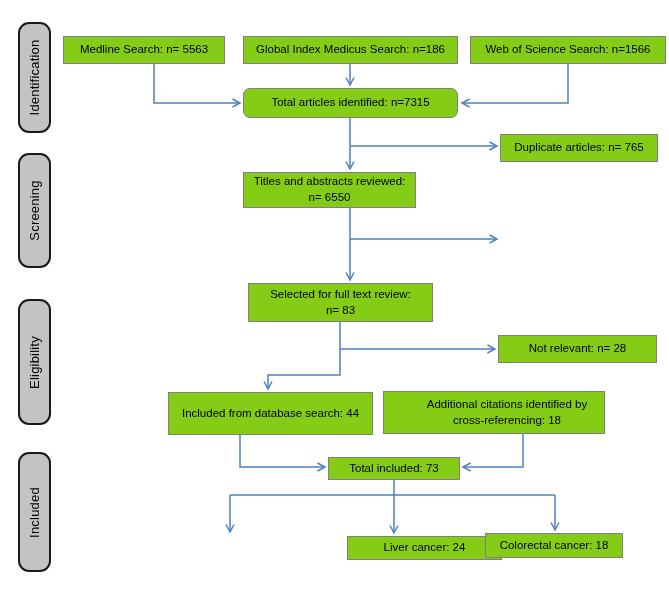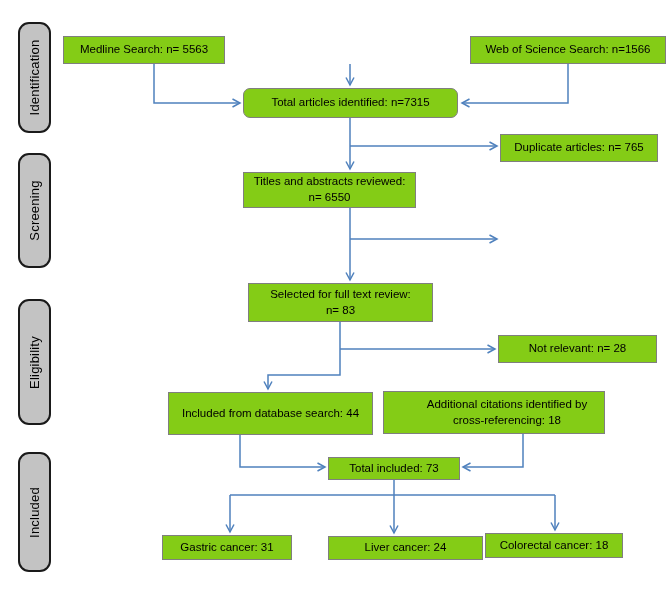--- a/index.html
+++ b/index.html
@@ -64,21 +64,21 @@
   #n-total-identified { left: 243px; top: 88px;  width: 215px; height: 30px; border-radius: 7px; }
   #n-duplicates       { left: 500px; top: 134px; width: 158px; height: 28px; }
   #n-titles           { left: 243px; top: 172px; width: 173px; height: 36px; }
   #n-notrel1          { left: 500px; top: 225px; width: 158px; height: 28px; }
   #n-selected         { left: 248px; top: 283px; width: 185px; height: 39px; }
   #n-notrel2          { left: 498px; top: 335px; width: 159px; height: 28px; }
   #n-included-db      { left: 168px; top: 392px; width: 205px; height: 43px; }
   #n-additional       { left: 383px; top: 391px; width: 222px; height: 43px; padding-left: 30px; }
   #n-total-included   { left: 328px; top: 457px; width: 132px; height: 23px; }
   #n-gastric          { left: 162px; top: 535px; width: 130px; height: 25px; }
-  #n-liver            { left: 328px; top: 536px; width: 155px; height: 24px; }
+  #n-liver            { left: 347px; top: 536px; width: 155px; height: 24px; }
   #n-colorectal       { left: 485px; top: 533px; width: 138px; height: 25px; }
 </style>
 </head>
 <body>
 
 <div class="canvas">
 
   <svg class="arrows" viewBox="0 0 669 600" xmlns="http://www.w3.org/2000/svg">
     <defs>
       <marker id="arr" markerUnits="userSpaceOnUse" markerWidth="12" markerHeight="12" refX="9" refY="5.5" orient="auto-start-reverse">
@@ -120,28 +120,28 @@
     <span>Screening</span>
   </div>
   <div class="stage" id="s-eligibility">
     <span>Eligibility</span>
   </div>
   <div class="stage" id="s-included">
     <span>Included</span>
   </div>
 
   <div class="node" id="n-medline">Medline Search: n= 5563</div>
+  <div class="node" id="n-gim">Global Index Medicus Search: n=186</div>
   <div class="node" id="n-wos">Web of Science Search: n=1566</div>
   <div class="node" id="n-total-identified">Total articles identified: n=7315</div>
   <div class="node" id="n-duplicates">Duplicate articles: n= 765</div>
   <div class="node" id="n-titles">Titles and abstracts reviewed:
 n= 6550</div>
   <div class="node" id="n-selected">Selected for full text review:
 n= 83</div>
   <div class="node" id="n-notrel2">Not relevant: n= 28</div>
   <div class="node" id="n-included-db">Included from database search: 44</div>
   <div class="node" id="n-additional">Additional citations identified by
 cross-referencing: 18</div>
   <div class="node" id="n-total-included">Total included: 73</div>
-  <div class="node" id="n-gastric">Gastric cancer: 31</div>
   <div class="node" id="n-liver">Liver cancer: 24</div>
   <div class="node" id="n-colorectal">Colorectal cancer: 18</div>
 </div>
 
 </body></html>

